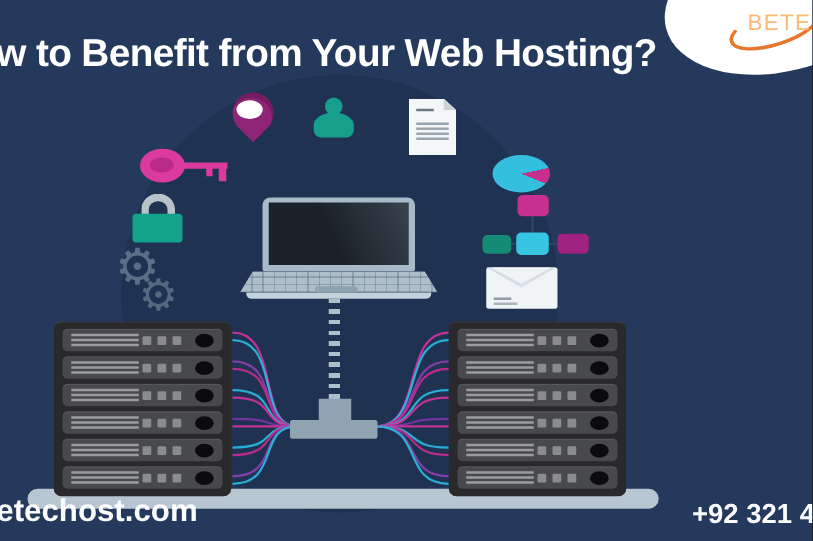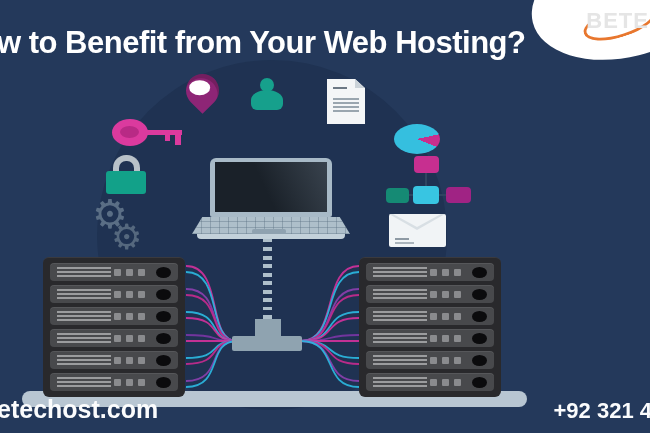--- a/index.html
+++ b/index.html
@@ -11,21 +11,21 @@
   .bg-circle{left:97px;top:60px;width:350px;height:350px;border-radius:50%;
              background:rgba(8,18,36,.16);z-index:0;}
 
   
   .title{left:-3px;top:25px;font-size:31px;font-weight:bold;color:#fff;
          white-space:nowrap;letter-spacing:-.5px;z-index:5;}
 
   
   .logo-blob{width:190px;height:115px;right:-70px;top:-58px;background:#fff;
              border-radius:50%;transform:rotate(-14deg);z-index:4;}
-  .logo-text{right:1px;top:8px;color:#e5e5e5;font-weight:bold;font-size:22px;
+  .logo-text{right:1px;top:8px;color:#fdba74;font-weight:normal;font-size:18px;
              letter-spacing:1px;z-index:6;}
   .logo-swoosh{right:-8px;top:7px;width:70px;height:24px;border:3px solid #E8772E;
                border-radius:50%;border-top-color:transparent;border-right-color:transparent;
                transform:rotate(-18deg);z-index:5;}
 
   .icon{z-index:2;}
   
   .pin{left:186px;top:74px;width:33px;height:33px;background:#8E2576;
        border-radius:50% 50% 50% 0;transform:rotate(-45deg);
        box-shadow:inset -4px 2px 0 rgba(0,0,0,.18);}

